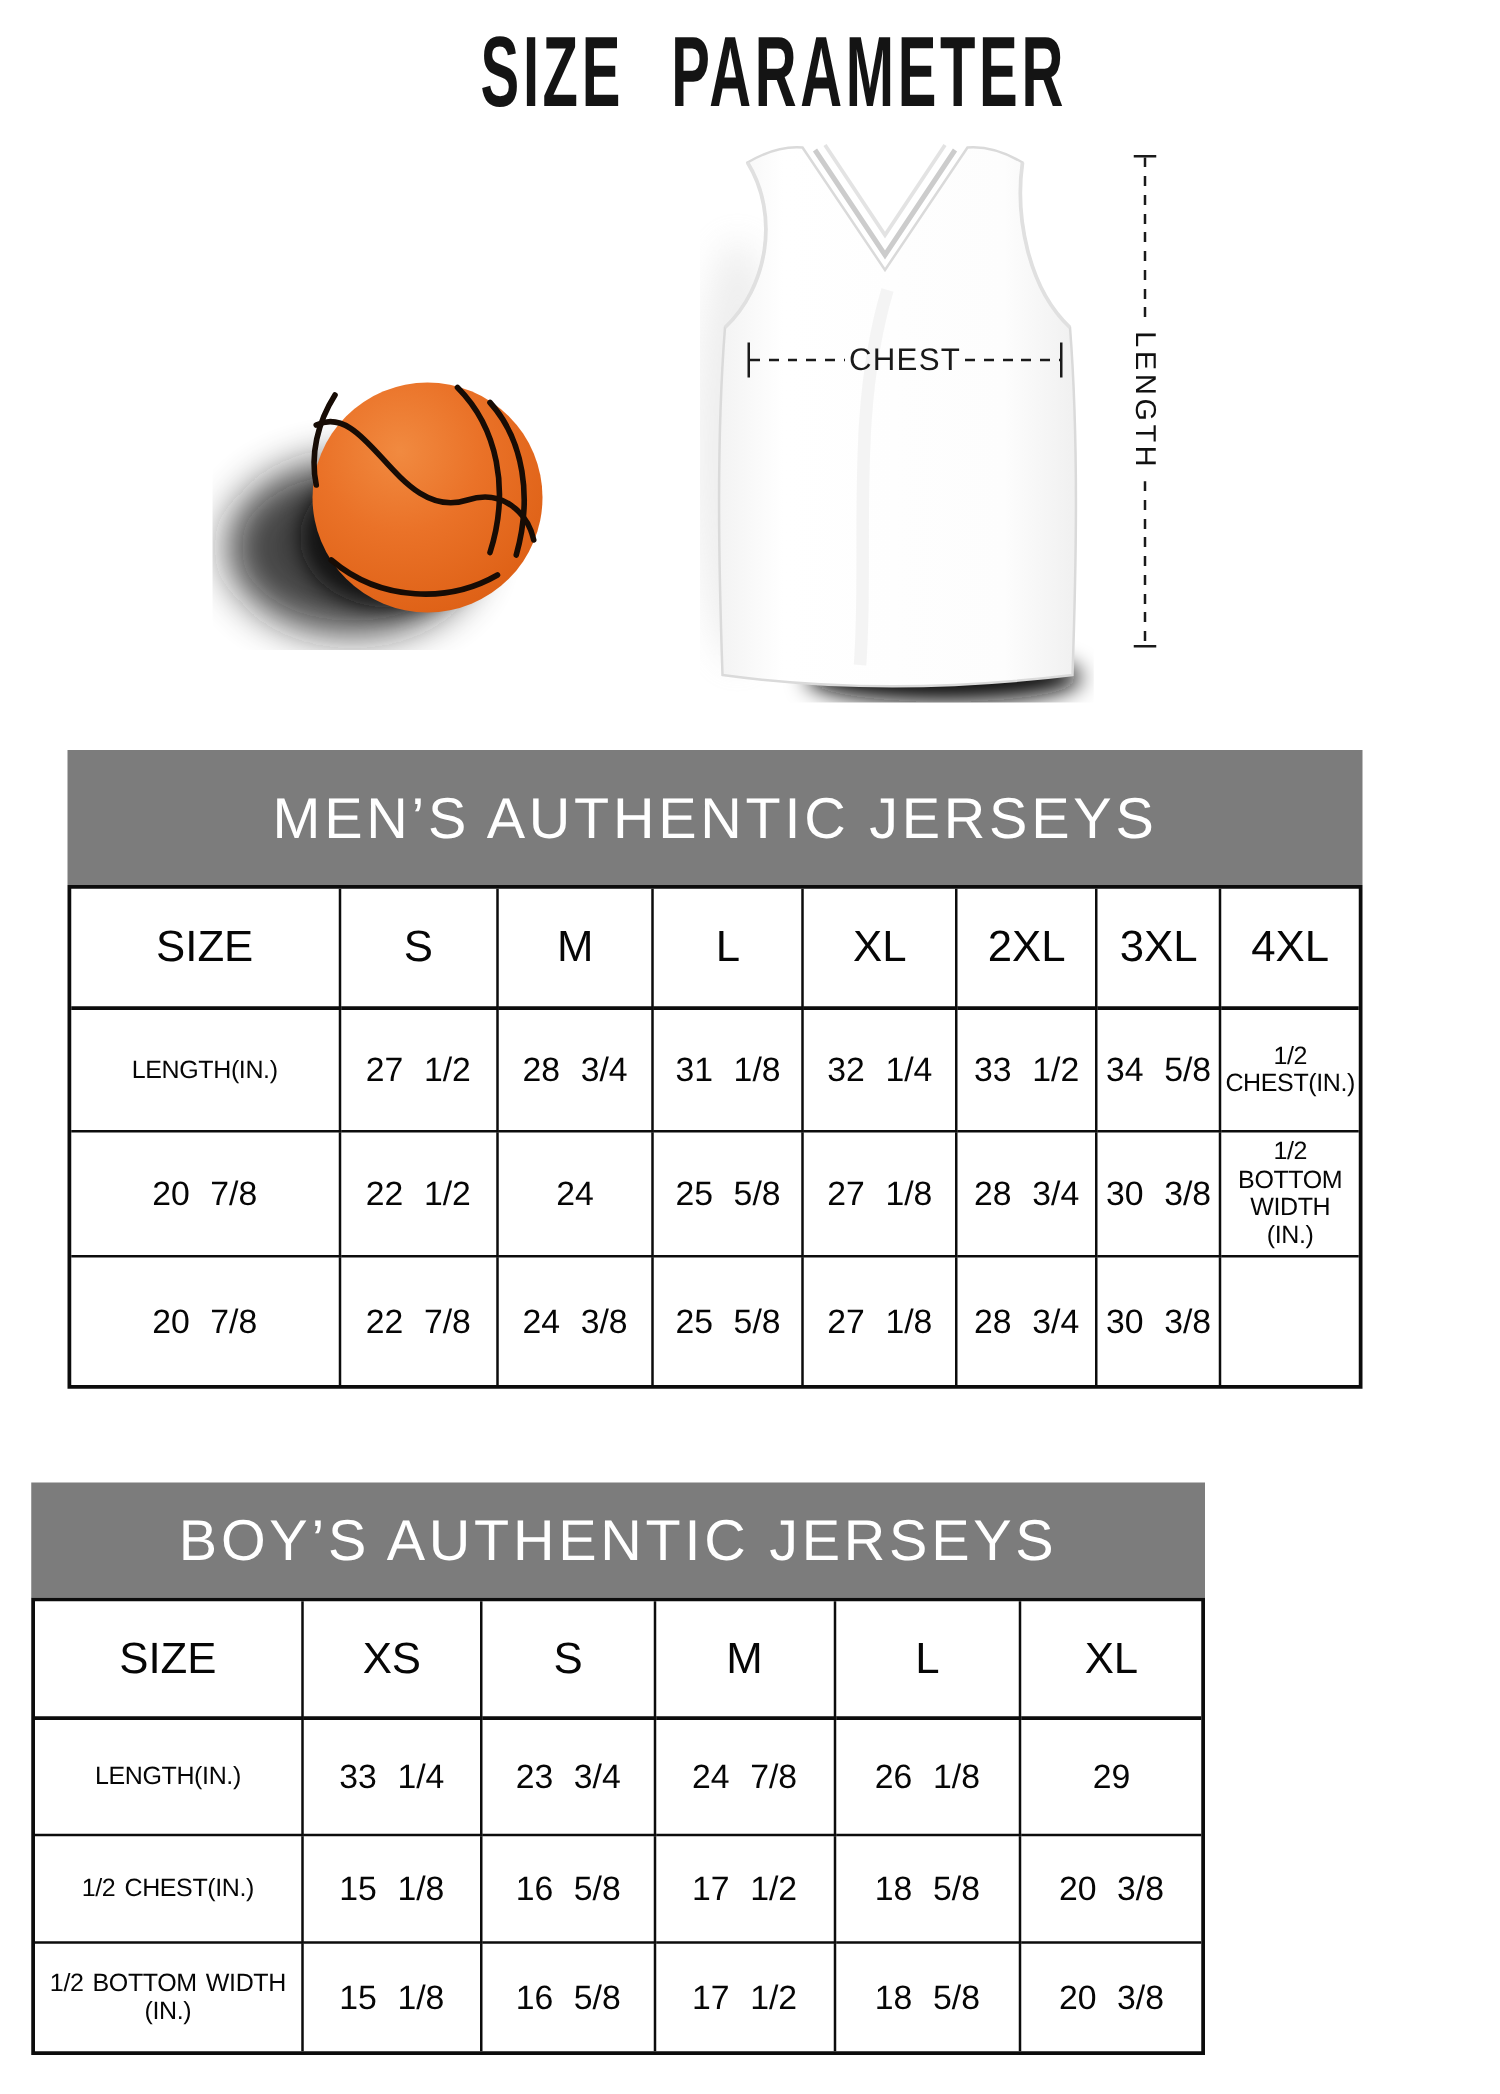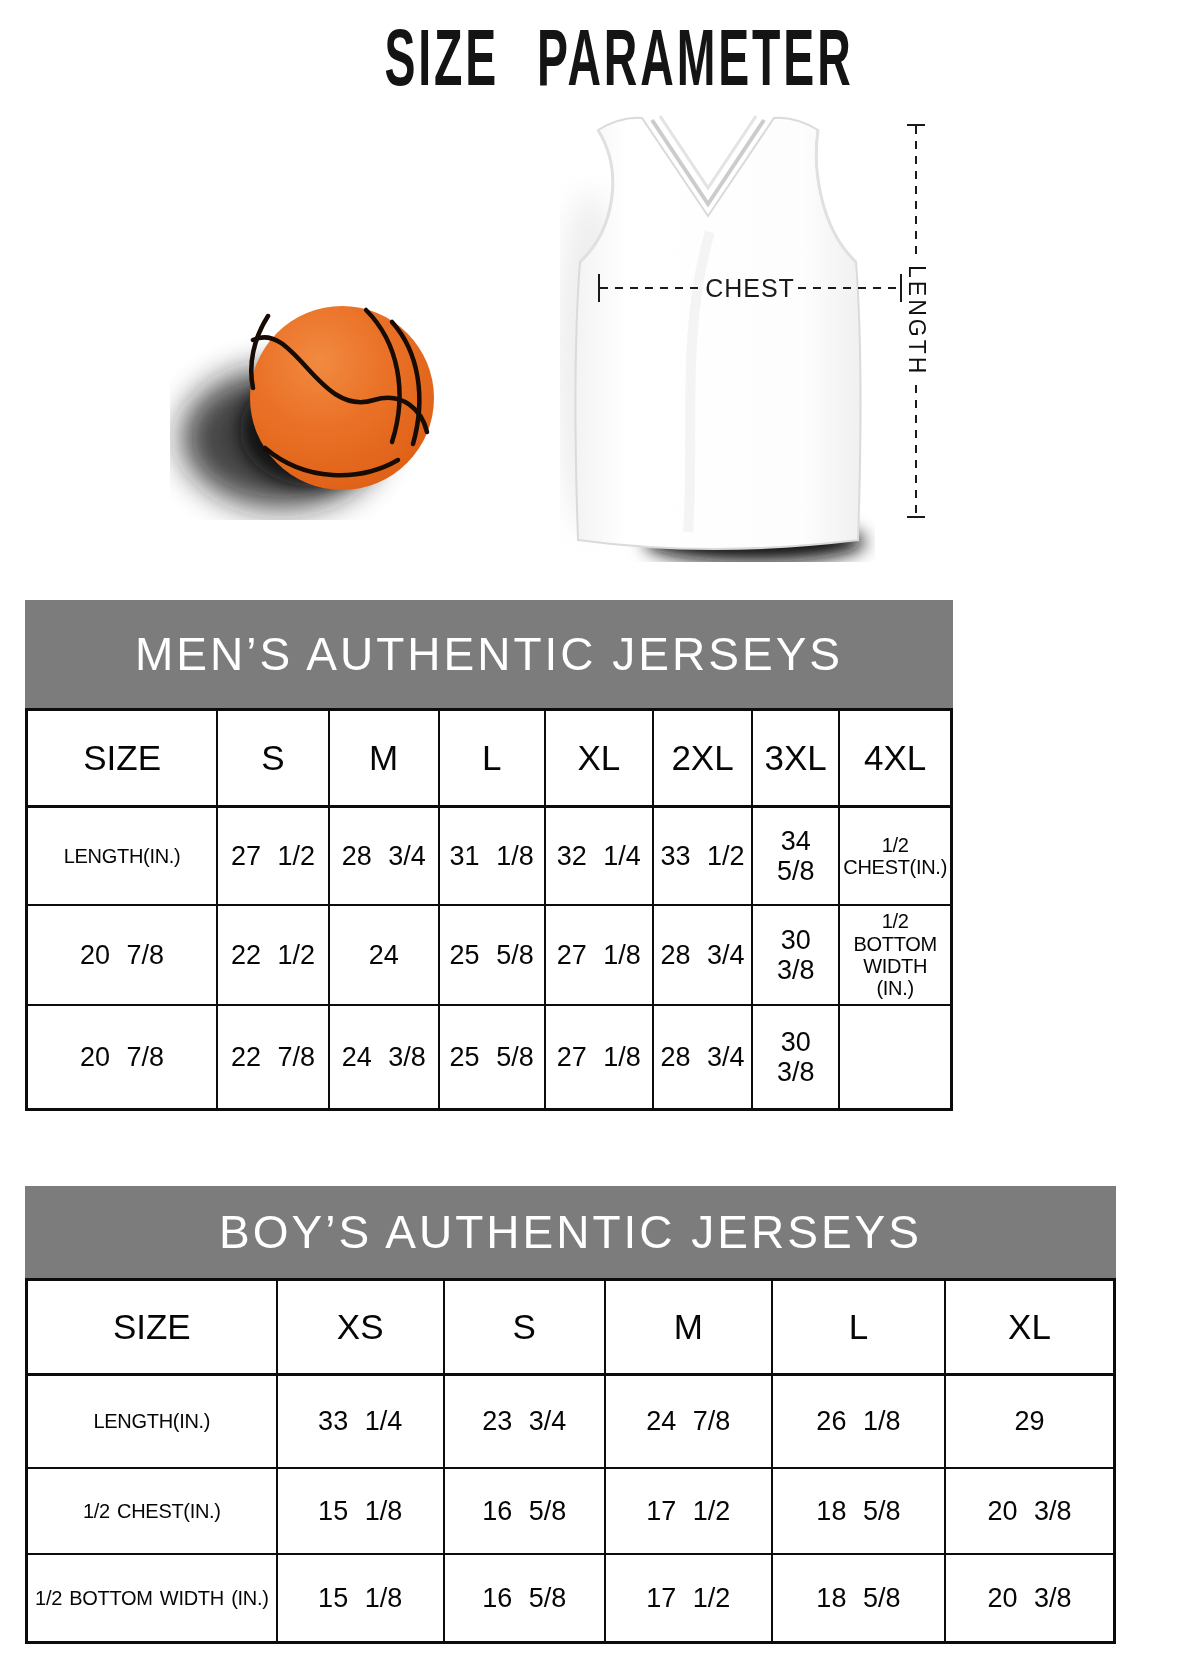--- a/index.html
+++ b/index.html
@@ -16,42 +16,42 @@
     transform:scaleX(0.58);transform-origin:50% 50%;
     white-space:nowrap;
   }
 
   
   .figure{position:absolute;left:0;top:100px;width:1200px;height:480px;}
   .ball-svg{position:absolute;left:170px;top:180px;width:290px;height:240px;}
   .jersey-svg{position:absolute;left:560px;top:12px;width:315px;height:450px;}
 
   .chest-annot{
-    position:absolute;left:598px;top:172px;width:304px;height:32px;
+    position:absolute;left:598px;top:172px;width:252px;height:32px;
     display:flex;align-items:center;justify-content:center;
   }
   .tick-v{width:2px;height:28px;background:#1a1a1a;flex:0 0 auto;}
   .hdash{flex:1 1 auto;height:2px;background:repeating-linear-gradient(90deg,#1a1a1a 0 8px,transparent 8px 15px);}
   .chest-label{flex:0 0 auto;font-size:25px;letter-spacing:1px;color:#1a1a1a;padding:0 3px;}
 
   .length-annot{
     position:absolute;left:898px;top:24px;width:36px;height:394px;
     display:flex;flex-direction:column;align-items:center;
   }
   .tick-h{height:2px;width:18px;background:#1a1a1a;flex:0 0 auto;}
   .vdash{flex:1 1 auto;width:2px;background:repeating-linear-gradient(180deg,#1a1a1a 0 8px,transparent 8px 15px);}
   .length-label{
     flex:0 0 auto;writing-mode:vertical-rl;font-size:23px;letter-spacing:3px;
     color:#111;margin:8px 0;
   }
 
   
   .section{position:absolute;left:25px;}
-  .section.mens{top:600px;width:928px;}
-  .section.boys{top:1186px;width:1091px;}
+  .section.mens{top:600px;width:1036px;margin-left:29px;}
+  .section.boys{top:1186px;width:939px;}
   .band{
     background:#7c7c7c;color:#ffffff;display:flex;align-items:center;justify-content:center;
     font-size:46px;letter-spacing:3px;white-space:nowrap;
   }
   .mens .band{height:108px;}
   .boys .band{height:92px;}
   .grid{display:grid;border:3px solid #0c0c0c;background:#ffffff;}
   .mens-grid{
     grid-template-columns:244fr 143fr 141fr 136fr 139fr 127fr 112fr 104fr;
     grid-template-rows:97px 98px 100px 102px;

